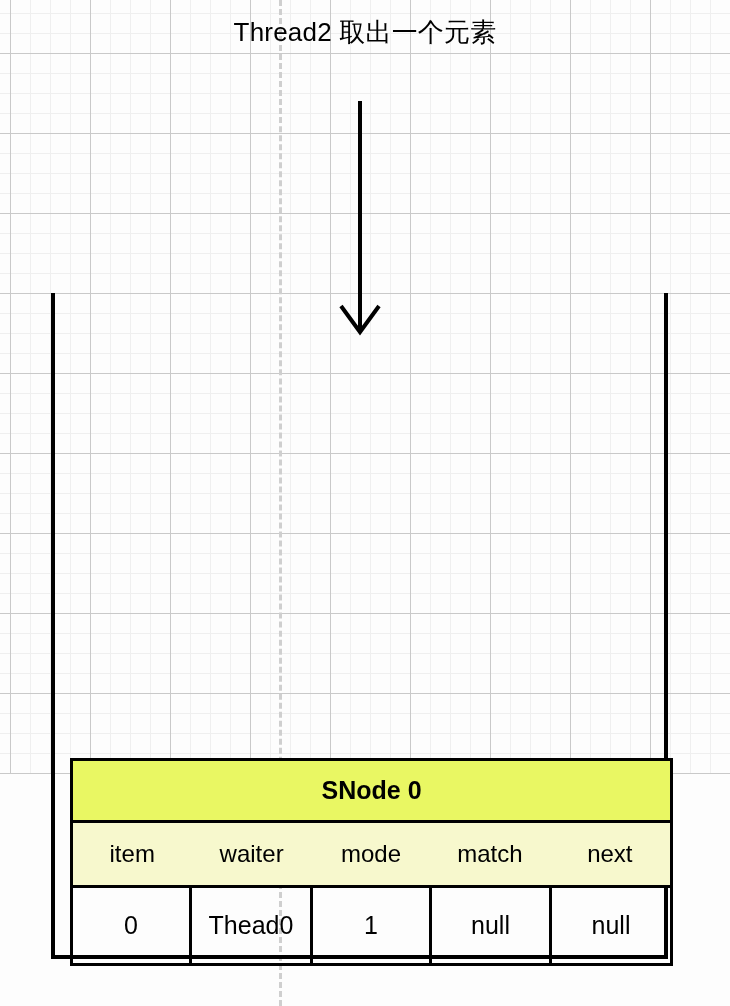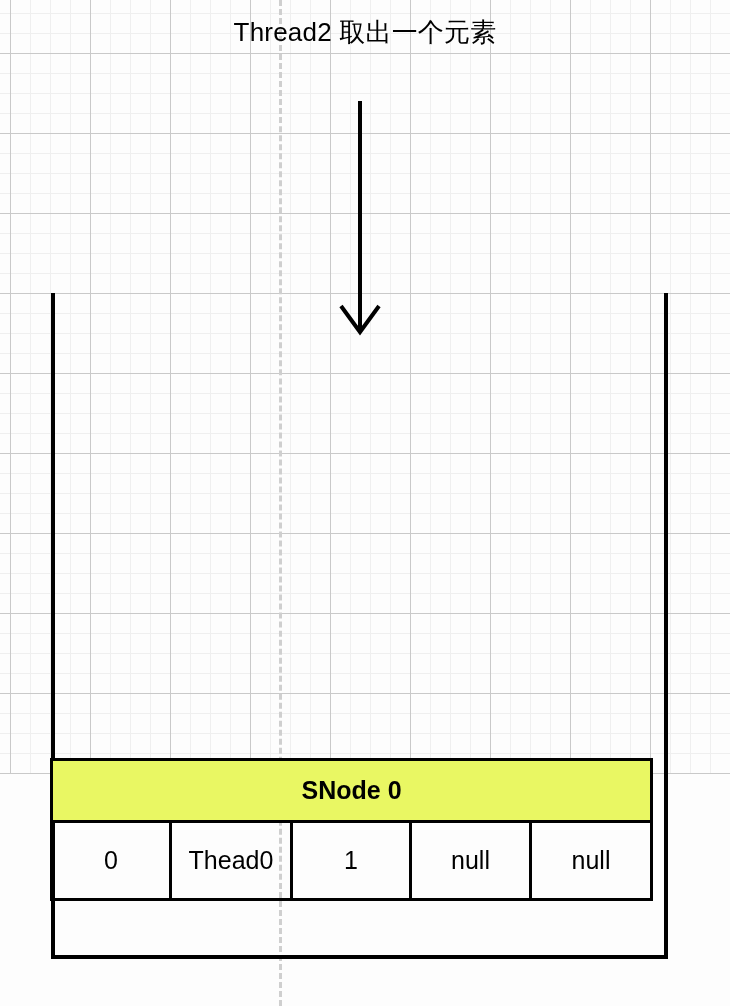--- a/index.html
+++ b/index.html
@@ -83,21 +83,21 @@
     border-left: 4px solid #000;
     border-right: 4px solid #000;
     border-bottom: 4px solid #000;
     box-sizing: border-box;
     background: transparent;
   }
 
   
   .snode-table {
     position: absolute;
-    left: 50px;
+    left: 70px;
     top: 758px;
     width: 600px;
     border-collapse: collapse;
     table-layout: fixed;
     border: 3px solid #000;
     box-sizing: border-box;
   }
   .snode-table td {
     padding: 0;
     margin: 0;
@@ -170,20 +170,31 @@
       <col class="col-waiter">
       <col class="col-mode">
       <col class="col-match">
       <col class="col-next">
     </colgroup>
     <tbody>
       <tr>
         <td class="node-title-cell" colspan="5">SNode 0</td>
       </tr>
       <tr>
+        <td class="field-head-cell" colspan="5">
+          <div class="field-head-inner">
+            <span class="field-head-item col-item">item</span>
+            <span class="field-head-item col-waiter">waiter</span>
+            <span class="field-head-item col-mode">mode</span>
+            <span class="field-head-item col-match">match</span>
+            <span class="field-head-item col-next">next</span>
+          </div>
+        </td>
+      </tr>
+      <tr>
         <td class="value-cell">0</td>
         <td class="value-cell">Thead0</td>
         <td class="value-cell">1</td>
         <td class="value-cell">null</td>
         <td class="value-cell">null</td>
       </tr>
     </tbody>
   </table>
 
 </div>

